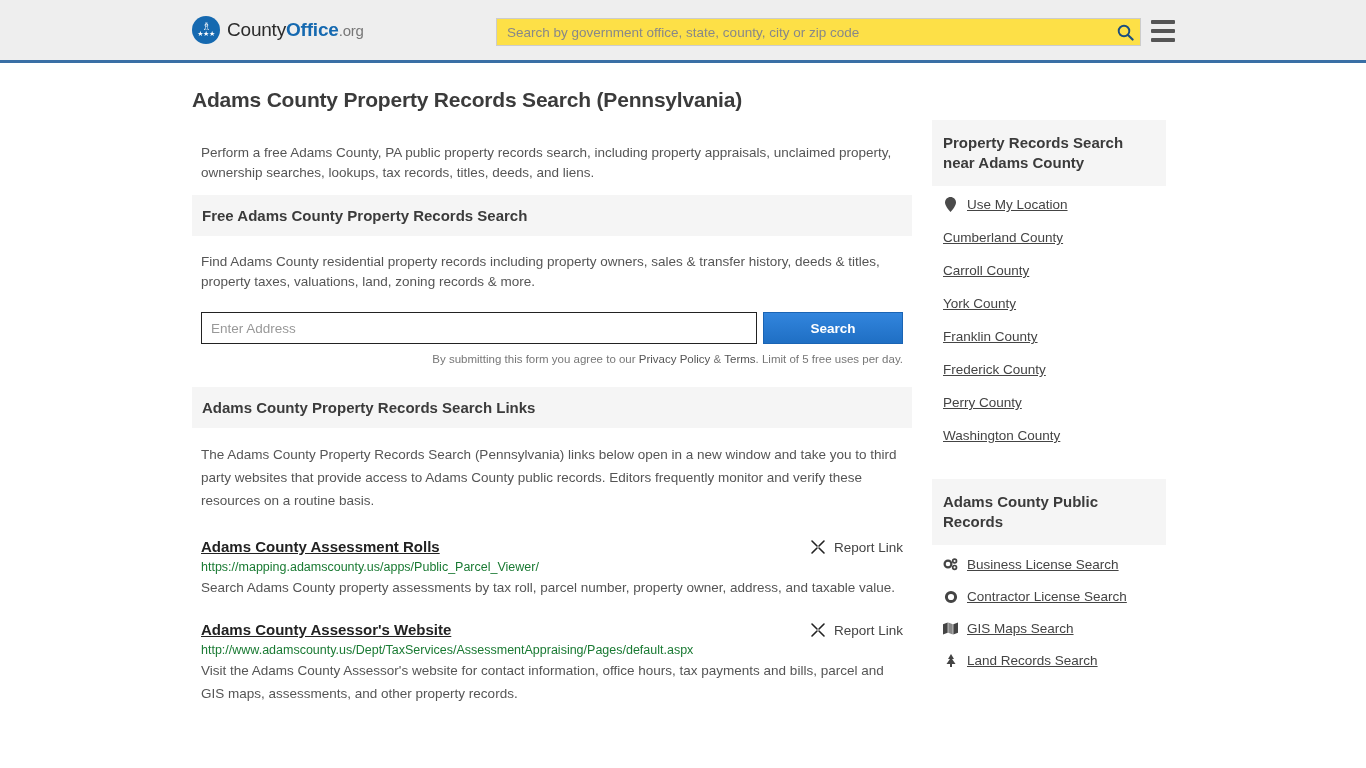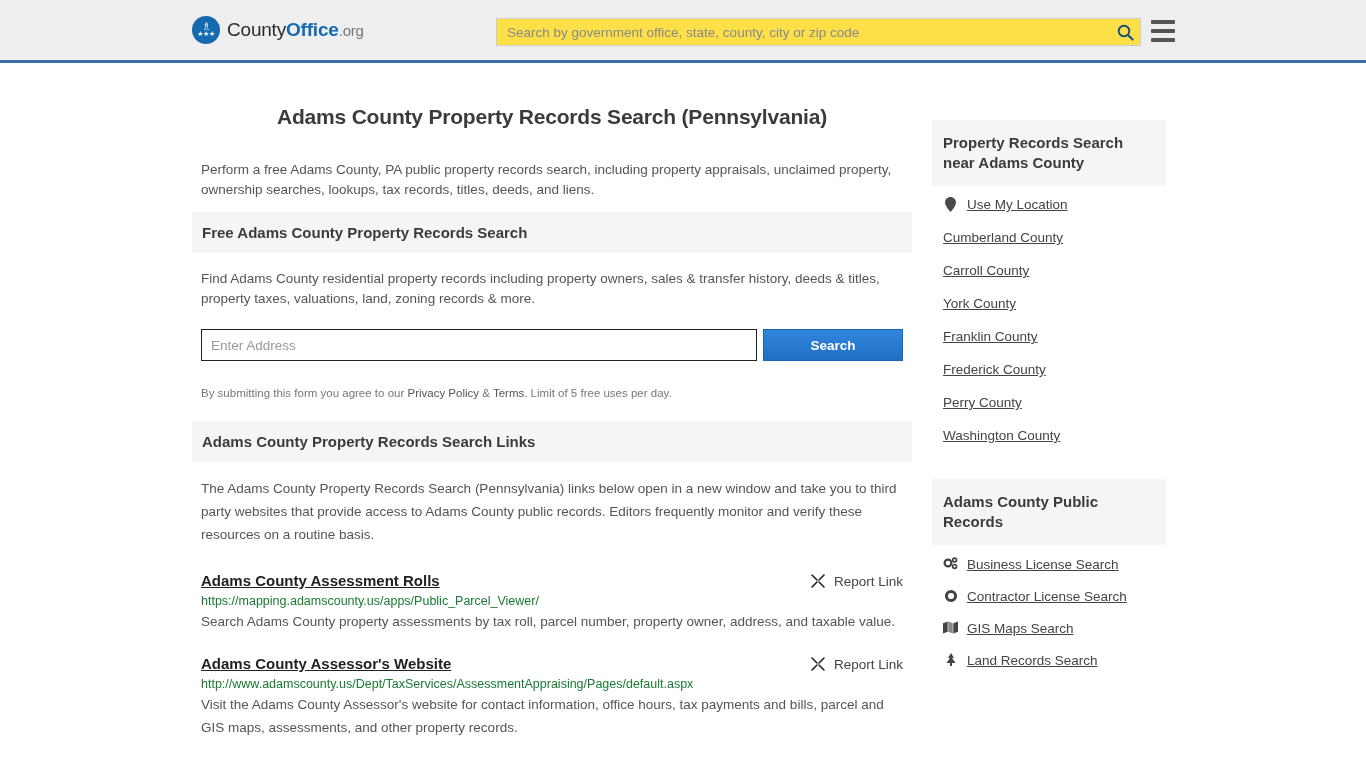--- a/index.html
+++ b/index.html
@@ -91,24 +91,23 @@
     display: flex;
     gap: 20px;
     align-items: flex-start;
   }
   .main-col { width: 720px; flex: none; }
   .side-col { width: 234px; flex: none; padding-top: 57px; }
 
   h1.page-title {
     font-size: 21px;
     color: #3b3b3b;
-    margin: 42px 0 15px 0;
+    margin: 25px 0 15px 0;
     font-weight: bold;
     letter-spacing: -0.2px;
-    text-align: center;
   }
 
   .breadcrumb {
     background: #f5f5f5;
     padding: 10px 10px;
     font-size: 13.5px;
     color: #777777;
   }
   .breadcrumb a { color: #777777; text-decoration: none; }
   .breadcrumb .sep { color: #aaaaaa; margin: 0 4px; }
@@ -160,23 +159,24 @@
     width: 140px; height: 32px;
     background: linear-gradient(to bottom, #3285dd 0%, #1f6fc4 100%);
     border: 1px solid #1a64b4;
     color: #ffffff;
     font-size: 13.5px;
     font-weight: bold;
     font-family: "Liberation Sans", sans-serif;
     cursor: pointer;
   }
   .disclaimer {
+    text-align: right;
     font-size: 11.5px;
     color: #777777;
-    margin: 26px 9px 0 9px;
+    margin: 9px 9px 0 9px;
   }
   .disclaimer a { color: #555555; }
 
   
   .result { padding: 0 9px; margin-top: 20px; }
   .result-head {
     display: flex; justify-content: space-between; align-items: flex-start;
   }
   .result-title {
     font-size: 15px; font-weight: bold; color: #222222;
@@ -197,21 +197,21 @@
 
   
   .side-head {
     background: #f5f5f5;
     padding: 13px 11px;
     font-size: 15px; font-weight: bold; color: #3b3b3b;
     line-height: 20px;
   }
   .side-list { padding: 0 11px; }
   .side-item {
-    display: flex; align-items: flex-start; gap: 9px;
+    display: flex; align-items: center; gap: 9px;
     padding: 11px 0 7px 0;
     font-size: 13.5px;
   }
   .side-item a {
     color: #444444; text-decoration: underline; cursor: pointer;
   }
   .side-ico {
     width: 15px; display: flex; align-items: center; justify-content: center;
     color: #555555; font-size: 13px; flex: none;
   }

